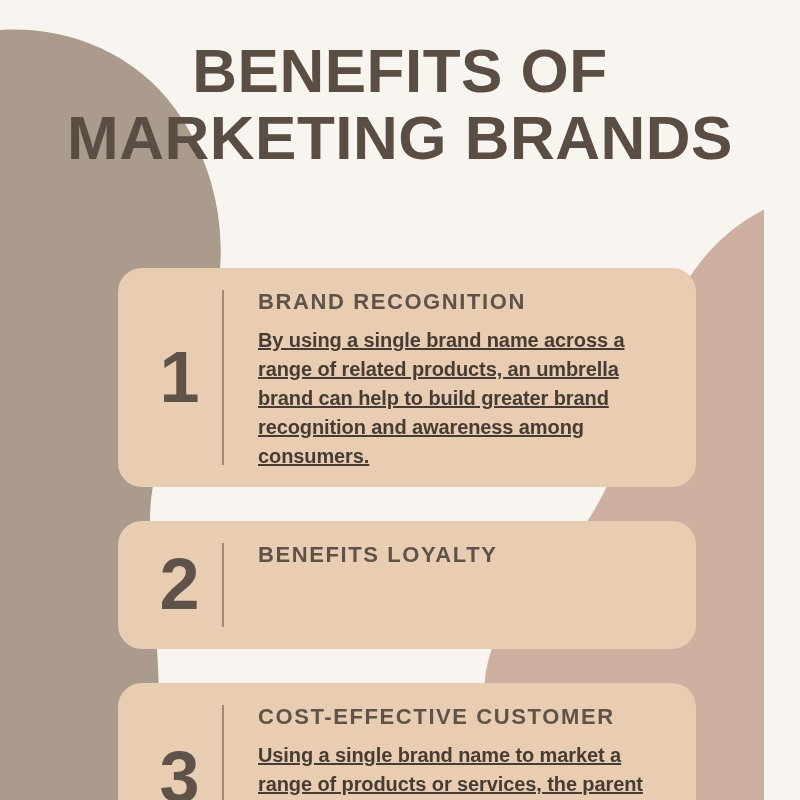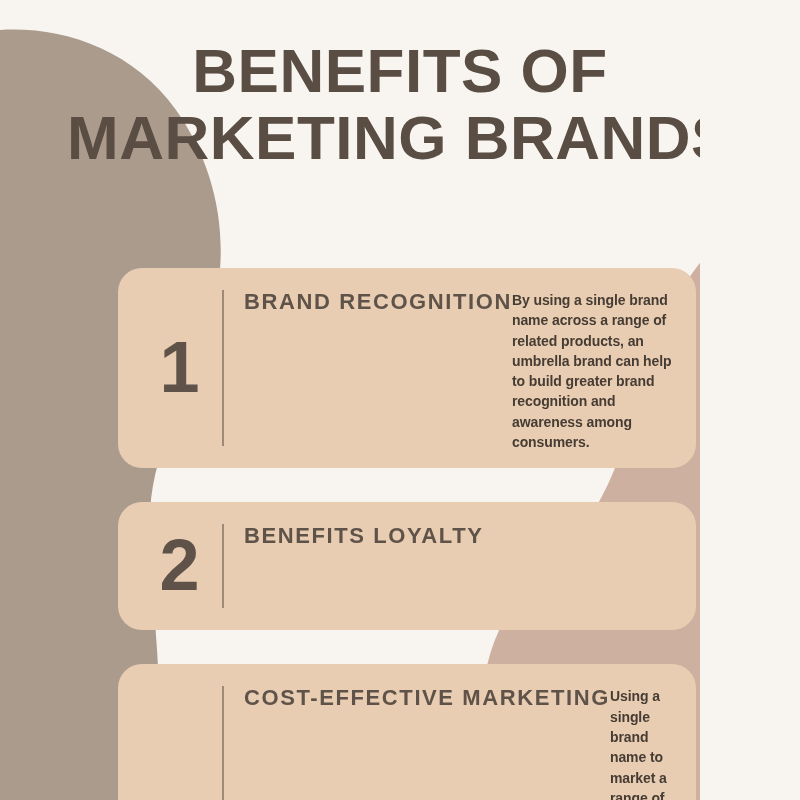--- a/index.html
+++ b/index.html
@@ -9,21 +9,21 @@
   body {
     width: 800px;
     height: 800px;
     overflow: hidden;
     font-family: "Liberation Sans", "DejaVu Sans", sans-serif;
     background: #F8F5F1;
   }
 
   .poster {
     position: relative;
-    width: 700px;
+    width: 764px;
     height: 800px;
     background: #c4b5fd;
     overflow: hidden;
   }
 
   
   .bg-layer {
     position: absolute;
     inset: 0;
     width: 800px;
@@ -91,44 +91,45 @@
   .card-divider {
     flex: 0 0 2px;
     width: 2px;
     background: #5F5349;
     opacity: 0.55;
     margin: 8px 0 6px 0;
   }
 
   .card-body {
     flex: 1 1 auto;
-    padding-left: 20px;
+    padding-left: 34px;
     padding-top: 8px;
     display: flex;
-    flex-direction: row;
+    flex-direction: column;
     justify-content: flex-start;
   }
 
   .card-heading {
     color: #5F5349;
     font-size: 22px;
     font-weight: 700;
     letter-spacing: 1.6px;
     line-height: 1.1;
     margin: 0 0 12px 0;
     white-space: nowrap;
   }
 
   .card-text {
     color: #463C33;
-    font-size: 14px;
+    font-size: 20px;
     font-weight: 700;
     line-height: 1.45;
     letter-spacing: -0.1px;
     margin: 0;
+    text-decoration: underline;
   }
 </style>
 </head>
 <body>
 
 <div class="poster">
 
   <svg class="bg-layer" viewBox="0 0 800 800" preserveAspectRatio="none" xmlns="http://www.w3.org/2000/svg">
     <rect x="0" y="0" width="800" height="800" fill="#F8F5F1"></rect>
     <path d="M0,30 C60,26 132,48 176,110 C220,172 232,250 210,322 C188,394 150,452 150,520 C150,600 162,660 158,720 C156,756 154,780 152,800 L0,800 Z" fill="#AB9B8D"></path>
@@ -156,19 +157,19 @@
       <div class="card-divider"></div>
       <div class="card-body">
         <h2 class="card-heading">BENEFITS LOYALTY</h2>
       </div>
     </div>
 
     <div class="card">
       <div class="card-number">3</div>
       <div class="card-divider"></div>
       <div class="card-body">
-        <h2 class="card-heading">COST-EFFECTIVE MARKETING</h2>
+        <h2 class="card-heading">COST-EFFECTIVE CUSTOMER</h2>
         <p class="card-text">Using a single brand name to market a range of products or services, the parent greater can save money on marketing and advertising expenses.</p>
       </div>
     </div>
 
   </div>
 </div>
 
 </body></html>

